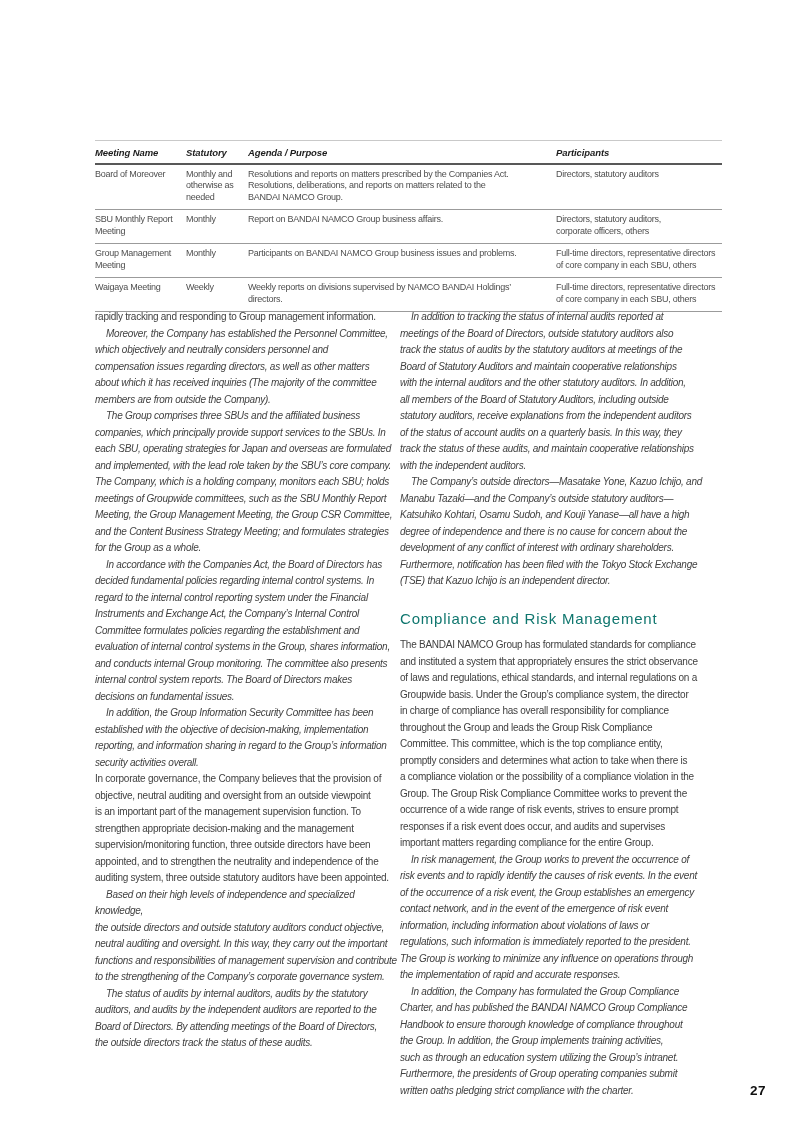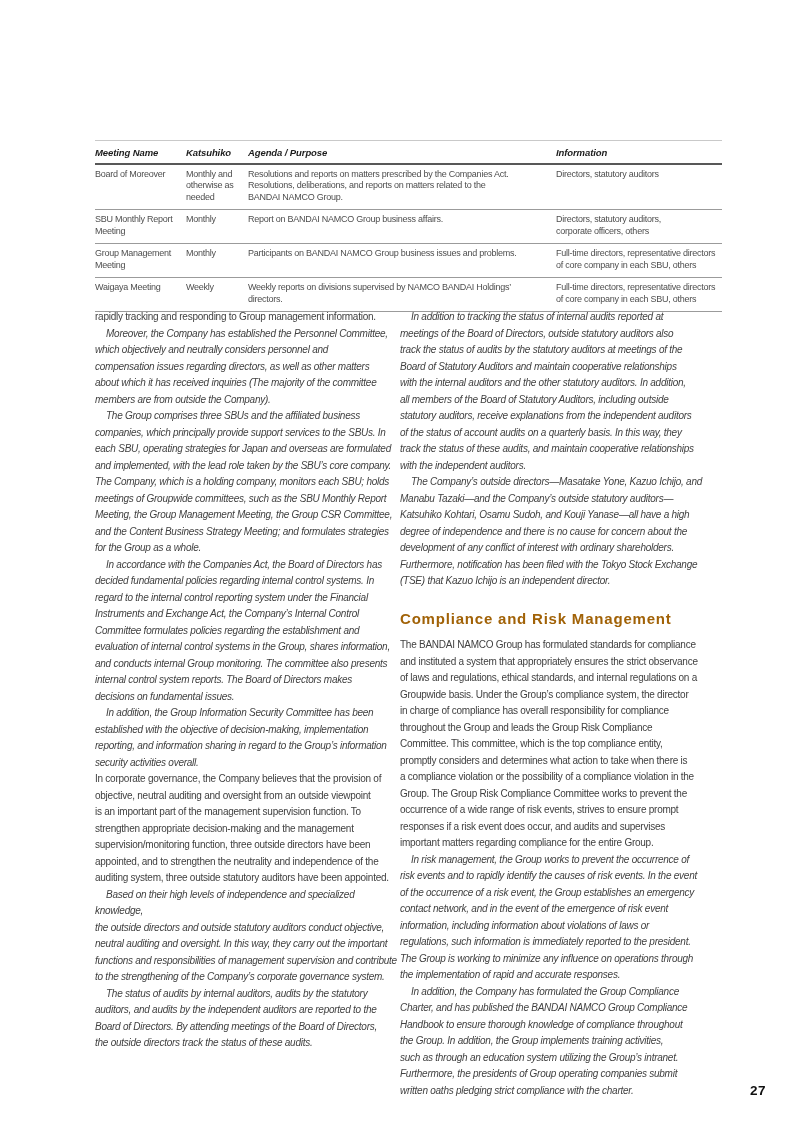--- a/index.html
+++ b/index.html
@@ -59,23 +59,23 @@
     line-height: 16.5px;
     letter-spacing: -0.25px;
     color: #414141;
     white-space: pre-line;
   }
   .body-para.indent { text-indent: 11px; font-style: italic; }
   .section-heading {
     margin: 21px 0 10px 0;
     font-size: 15px;
     line-height: 16.5px;
-    font-weight: bold;
+    font-weight: normal;
     letter-spacing: 0.8px;
-    color: #a16207;
+    color: #0f766e;
     white-space: pre-line;
   }
 
   
   .page-number {
     position: absolute;
     top: 1083px;
     left: 750px;
     font-size: 13.5px;
     font-weight: bold;
@@ -84,23 +84,23 @@
   }
 </style>
 </head>
 <body>
 
 <div class="page">
 
   <div class="meetings-table">
     <div class="t-row t-head">
       <div class="t-cell c1">Meeting Name</div>
-      <div class="t-cell c2">Katsuhiko</div>
+      <div class="t-cell c2">Statutory</div>
       <div class="t-cell c3">Agenda / Purpose</div>
-      <div class="t-cell c4">Information</div>
+      <div class="t-cell c4">Participants</div>
     </div>
     <div id="table-body">
         <div class="t-row">
           <div class="t-cell c1">Board of Moreover</div>
           <div class="t-cell c2">Monthly and
 otherwise as
 needed</div>
           <div class="t-cell c3">Resolutions and reports on matters prescribed by the Companies Act.
 Resolutions, deliberations, and reports on matters related to the
 BANDAI NAMCO Group.</div>

